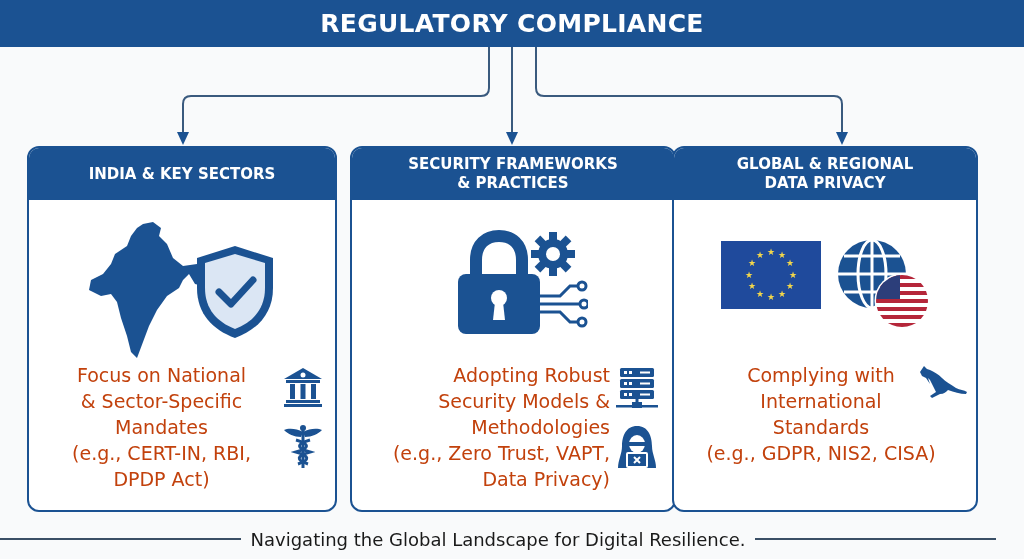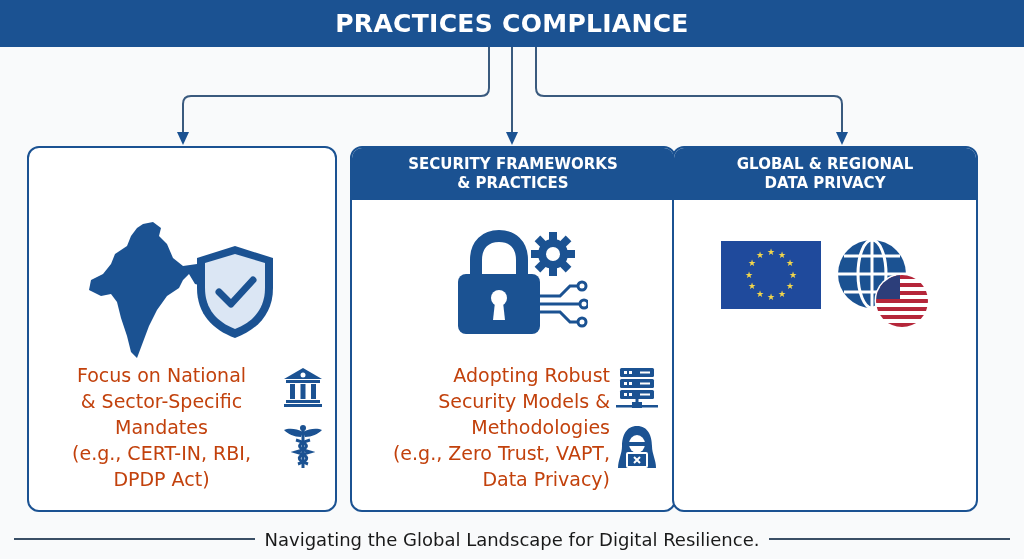--- a/index.html
+++ b/index.html
@@ -37,49 +37,52 @@
   .card-body {
     position: absolute; top: 212px; left: 0; right: 0; bottom: 0;
   }
   .card-text {
     position: absolute; text-align: center;
     font-size: 19px; line-height: 26px; color: #c2410c;
     white-space: pre-line;
   }
   .side-icon { position: absolute; }
   .footer {
-    position: absolute; top: 526px; left: 14px; width: 996px; height: 26px;
+    position: absolute; top: 526px; left: 0; width: 996px; height: 26px;
     display: flex; align-items: center;
   }
   .footer .line { flex: 1; height: 2px; background: #3a4f66; }
   .footer .ftext {
     padding: 0 10px; font-size: 18px; color: #1a1a1a; white-space: nowrap;
   }
 </style>
 </head>
 <body>
 
 <div class="top-banner">
-  <span class="title">PRACTICES COMPLIANCE</span>
+  <span class="title">REGULATORY COMPLIANCE</span>
 </div>
 
 <svg class="connectors" width="1024" height="150">
   <g fill="none" stroke="#3a5a7e" stroke-width="2">
     <path d="M489 47 V88 Q489 96 481 96 H191 Q183 96 183 104 V138"></path>
     <path d="M512 47 V138"></path>
     <path d="M536 47 V88 Q536 96 544 96 H834 Q842 96 842 104 V138"></path>
   </g>
   <g fill="#1b5292">
     <polygon points="177,132 189,132 183,145"></polygon>
     <polygon points="506,132 518,132 512,145"></polygon>
     <polygon points="836,132 848,132 842,145"></polygon>
   </g>
 </svg>
 
 <div class="card" style="left:27px;width:310px;">
+  <div class="card-header">
+    <span class="htext">INDIA &amp; KEY SECTORS</span>
+  </div>
   <div class="card-illus">
     <svg width="150" height="150" style="position:absolute;left:42px;top:6px;" viewBox="0 0 150 150">
       <path fill="#1b5292" d="M72 10 L82 8 L90 14 L88 22 L96 30 L102 44 L112 52 L126 50 L140 44 L150 48 L146 58 L136 62 L132 72 L124 70 L118 60 L112 66 L108 74 L96 82 L86 96 L78 112 L72 128 L66 144 L60 138 L56 122 L50 104 L46 88 L40 80 L30 82 L18 76 L20 66 L32 60 L40 50 L44 40 L56 32 L60 22 L66 14 Z"></path>
     </svg>
     <svg width="80" height="96" style="position:absolute;left:166px;top:36px;" viewBox="0 0 80 96">
       <path fill="#1b5292" d="M40 2 L78 14 V44 C78 70 62 86 40 94 C18 86 2 70 2 44 V14 Z"></path>
       <path fill="#dbe6f4" d="M40 10 L70 19 V44 C70 65 58 78 40 85 C22 78 10 65 10 44 V19 Z"></path>
       <path fill="none" stroke="#1b5292" stroke-width="7" stroke-linecap="round" stroke-linejoin="round" d="M24 48 L36 60 L58 36"></path>
     </svg>
   </div>
@@ -230,19 +233,28 @@
           <rect y="18" width="56" height="4"></rect>
             <rect y="26" width="56" height="4"></rect>
           <rect y="34" width="56" height="4"></rect>
             <rect y="42" width="56" height="4"></rect>
           <rect y="50" width="56" height="4"></rect>
         </g>
         <rect width="26" height="26" fill="#2c3e7a"></rect>
       </g>
     </svg>
   </div>
+  <div class="card-body">
+    <div class="card-text" style="left:22px;width:250px;top:2px;">Complying with
+International
+Standards
+(e.g., GDPR, NIS2, CISA)</div>
+    <svg class="side-icon" width="50" height="36" style="left:244px;top:4px;" viewBox="0 0 50 36">
+      <path fill="#1b5292" d="M2 8 L6 2 L9 5 L12 6 C16 8 20 10 24 14 C28 18 32 20 38 24 C42 26 46 26 49 28 L48 30 C42 30 36 28 30 26 C28 28 26 30 22 30 L14 34 L12 32 L18 28 C16 24 14 20 12 16 L10 14 L12 20 L8 14 L4 12 Z"></path>
+    </svg>
+  </div>
 </div>
 
 <div class="footer">
   <div class="line"></div>
   <span class="ftext">Navigating the Global Landscape for Digital Resilience.</span>
   <div class="line"></div>
 </div>
 
 </body></html>

